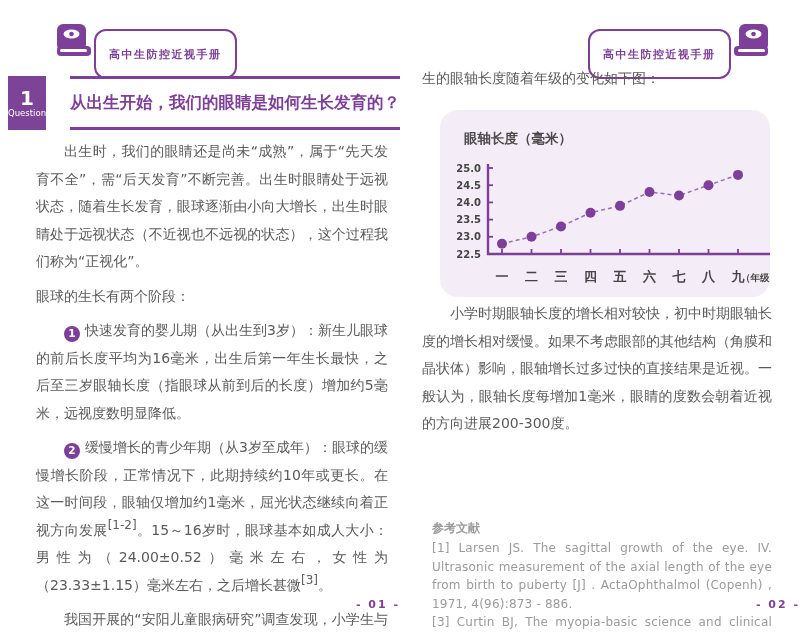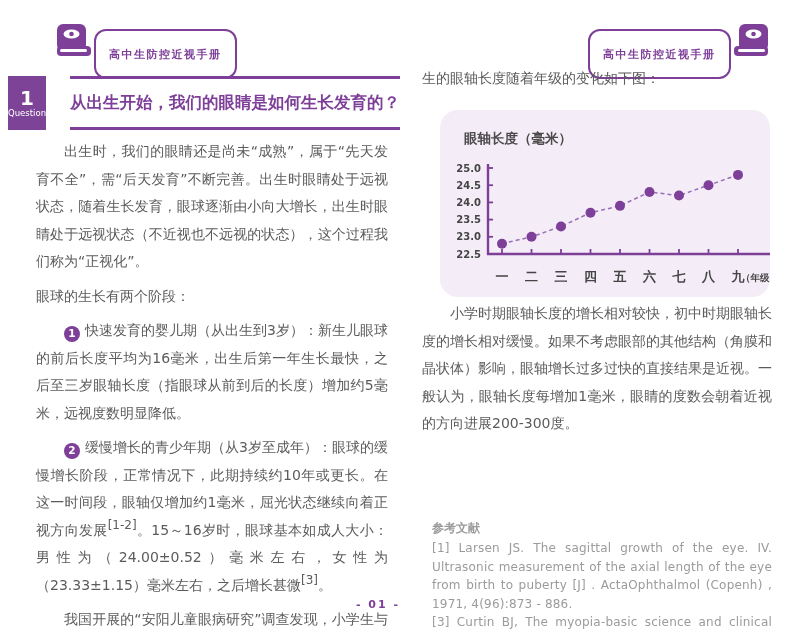--- a/index.html
+++ b/index.html
@@ -163,14 +163,15 @@
   <div class="body-col body-right">
     <p class="indent">小学时期眼轴长度的增长相对较快，初中时期眼轴长度的增长相对缓慢。如果不考虑眼部的其他结构（角膜和晶状体）影响，眼轴增长过多过快的直接结果是近视。一般认为，眼轴长度每增加1毫米，眼睛的度数会朝着近视的方向进展200-300度。</p>
   </div>
 
   <div class="refs">
     <div class="refs-head">参考文献</div>
     <div class="ref-item">[1] Larsen JS. The sagittal growth of the eye. IV. Ultrasonic measurement of the axial length of the eye from birth to puberty [J] . ActaOphthalmol (Copenh) , 1971, 4(96):873 - 886.</div>
     <div class="ref-item">[3] Curtin BJ, The myopia-basic science and clinical management [J] , Philadelphia: Harper &amp; Row, Publishers,1985:3-59.</div>
   </div>
 
+  <div class="pgnum pgnum-right">- 02 -</div>
 
 </div>
 
 </body></html>

